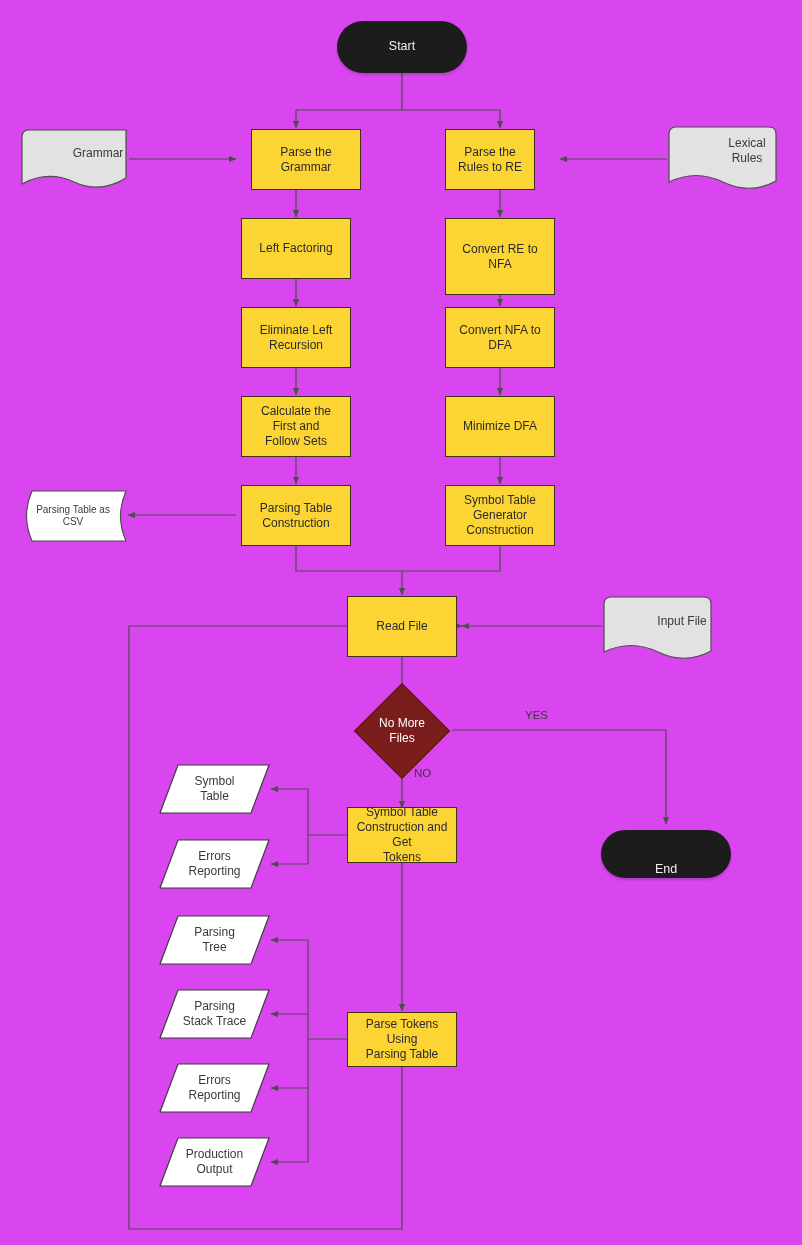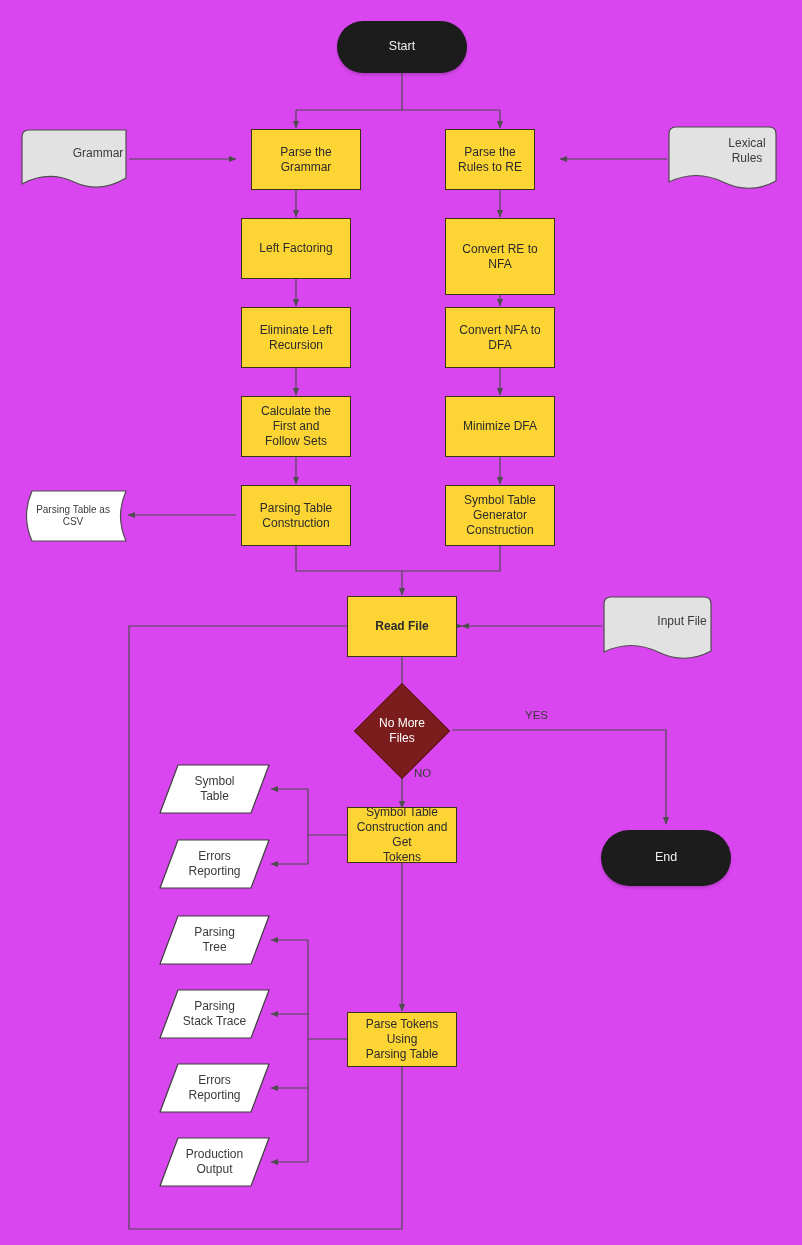--- a/index.html
+++ b/index.html
@@ -174,21 +174,21 @@
       <path d="M308,1162 L271,1162" marker-end="url(#arr)"></path>
 
       <path d="M402,1067 L402,1229 L129,1229 L129,626 L462,626" marker-end="url(#arr)"></path>
     </g>
   </svg>
 
   <div class="node n-term" style="left:337px; top:21px; width:130px; height:52px;">
     <span class="lbl">Start</span>
   </div>
 
-  <div class="node n-term" style="left:601px; top:830px; width:130px; height:56px;">
+  <div class="node n-term" style="left:601px; top:830px; width:130px; height:48px;align-items:flex-end;">
     <span class="lbl">End</span>
   </div>
 
   <div class="node n-doc" style="left:19px; top:128px; width:110px; height:64px;">
     <svg viewBox="0 0 110 64" preserveAspectRatio="none">
       <path d="M3,9 Q3,2 10,2 L107,2 L107,50 Q81,66 55,54 Q29,42 3,56 Z" fill="#e2e2e2" stroke="#4d4d4d" stroke-width="1.2"></path>
     </svg>
     <span class="lbl">Grammar</span>
   </div>
 
@@ -252,21 +252,21 @@
   <div class="node n-proc" style="left:445px; top:396px; width:110px; height:61px;">
     <span class="lbl">Minimize DFA</span>
   </div>
 
   <div class="node n-proc" style="left:445px; top:485px; width:110px; height:61px;">
     <span class="lbl">Symbol Table
 Generator
 Construction</span>
   </div>
 
-  <div class="node n-proc" style="left:347px; top:596px; width:110px; height:61px;font-weight:bold;">
+  <div class="node n-proc" style="left:347px; top:596px; width:110px; height:61px;">
     <span class="lbl">Read File</span>
   </div>
 
   <div class="node n-dec" style="left:368px; top:697px; width:68px; height:68px;">
     <div class="diamond"></div>
     <span class="lbl">No More
 Files</span>
   </div>
 
   <div class="edge-label" style="left:481px; top:709px;margin-left:44px;">YES</div>

